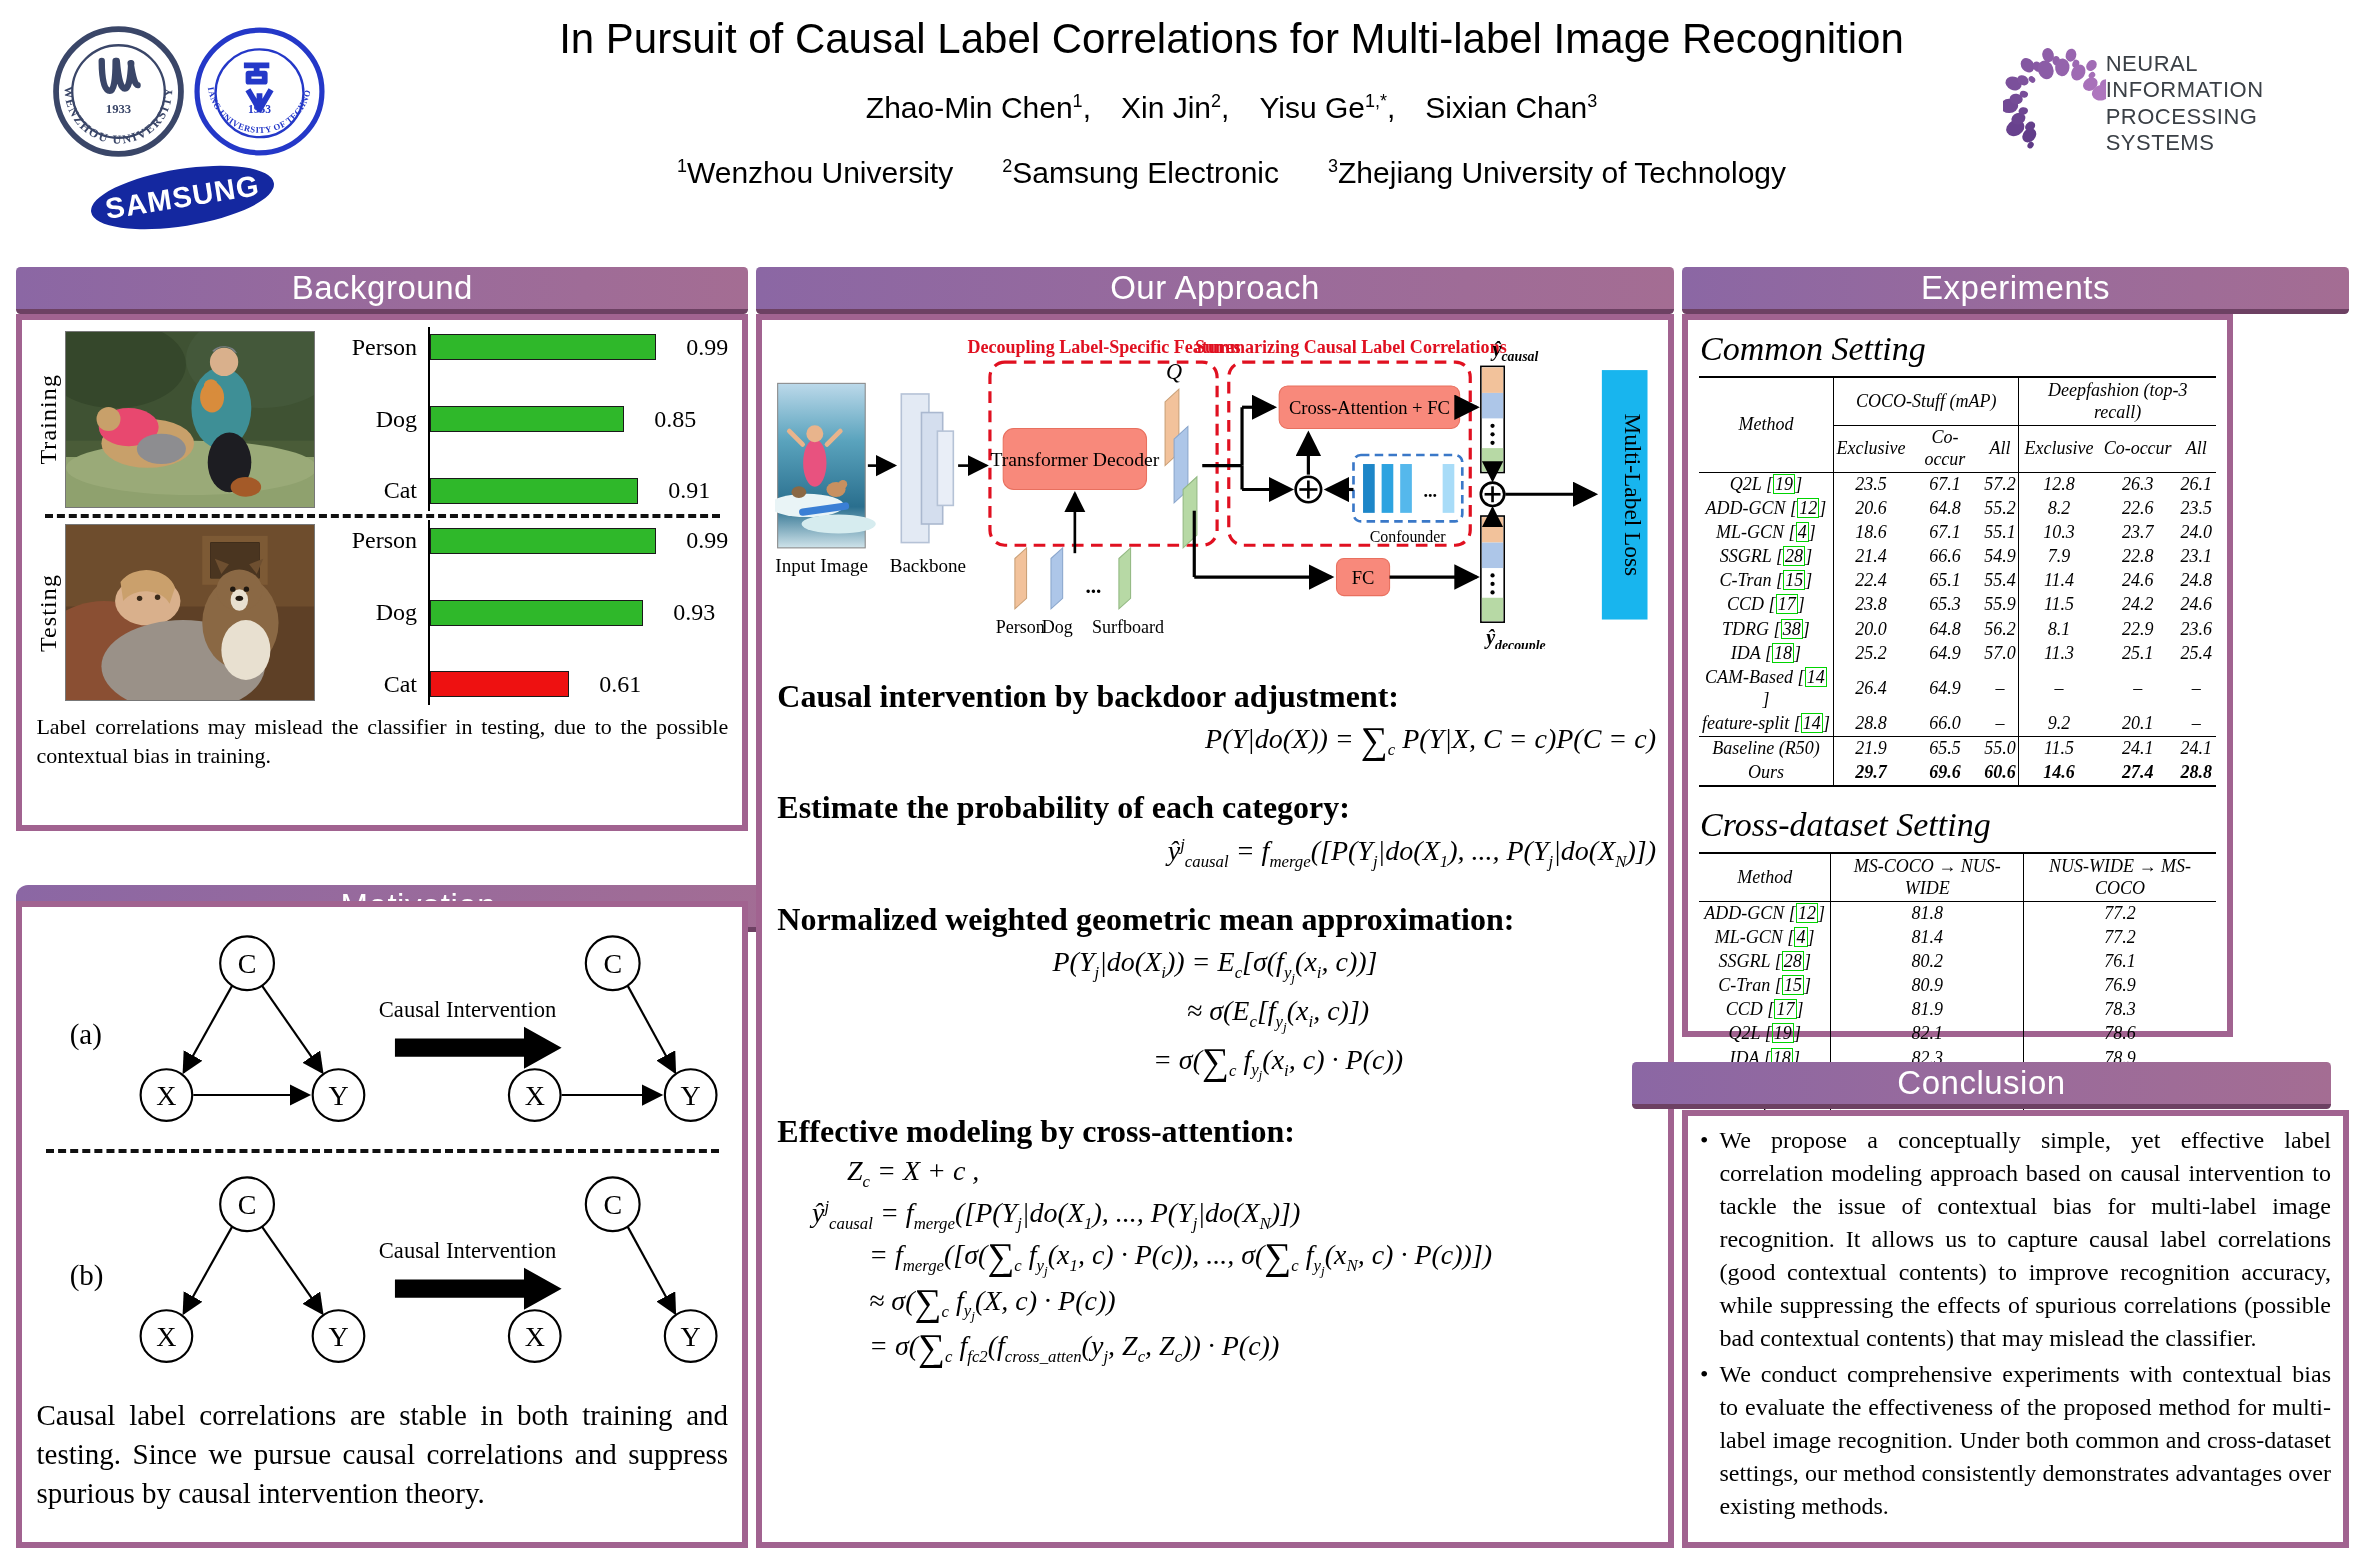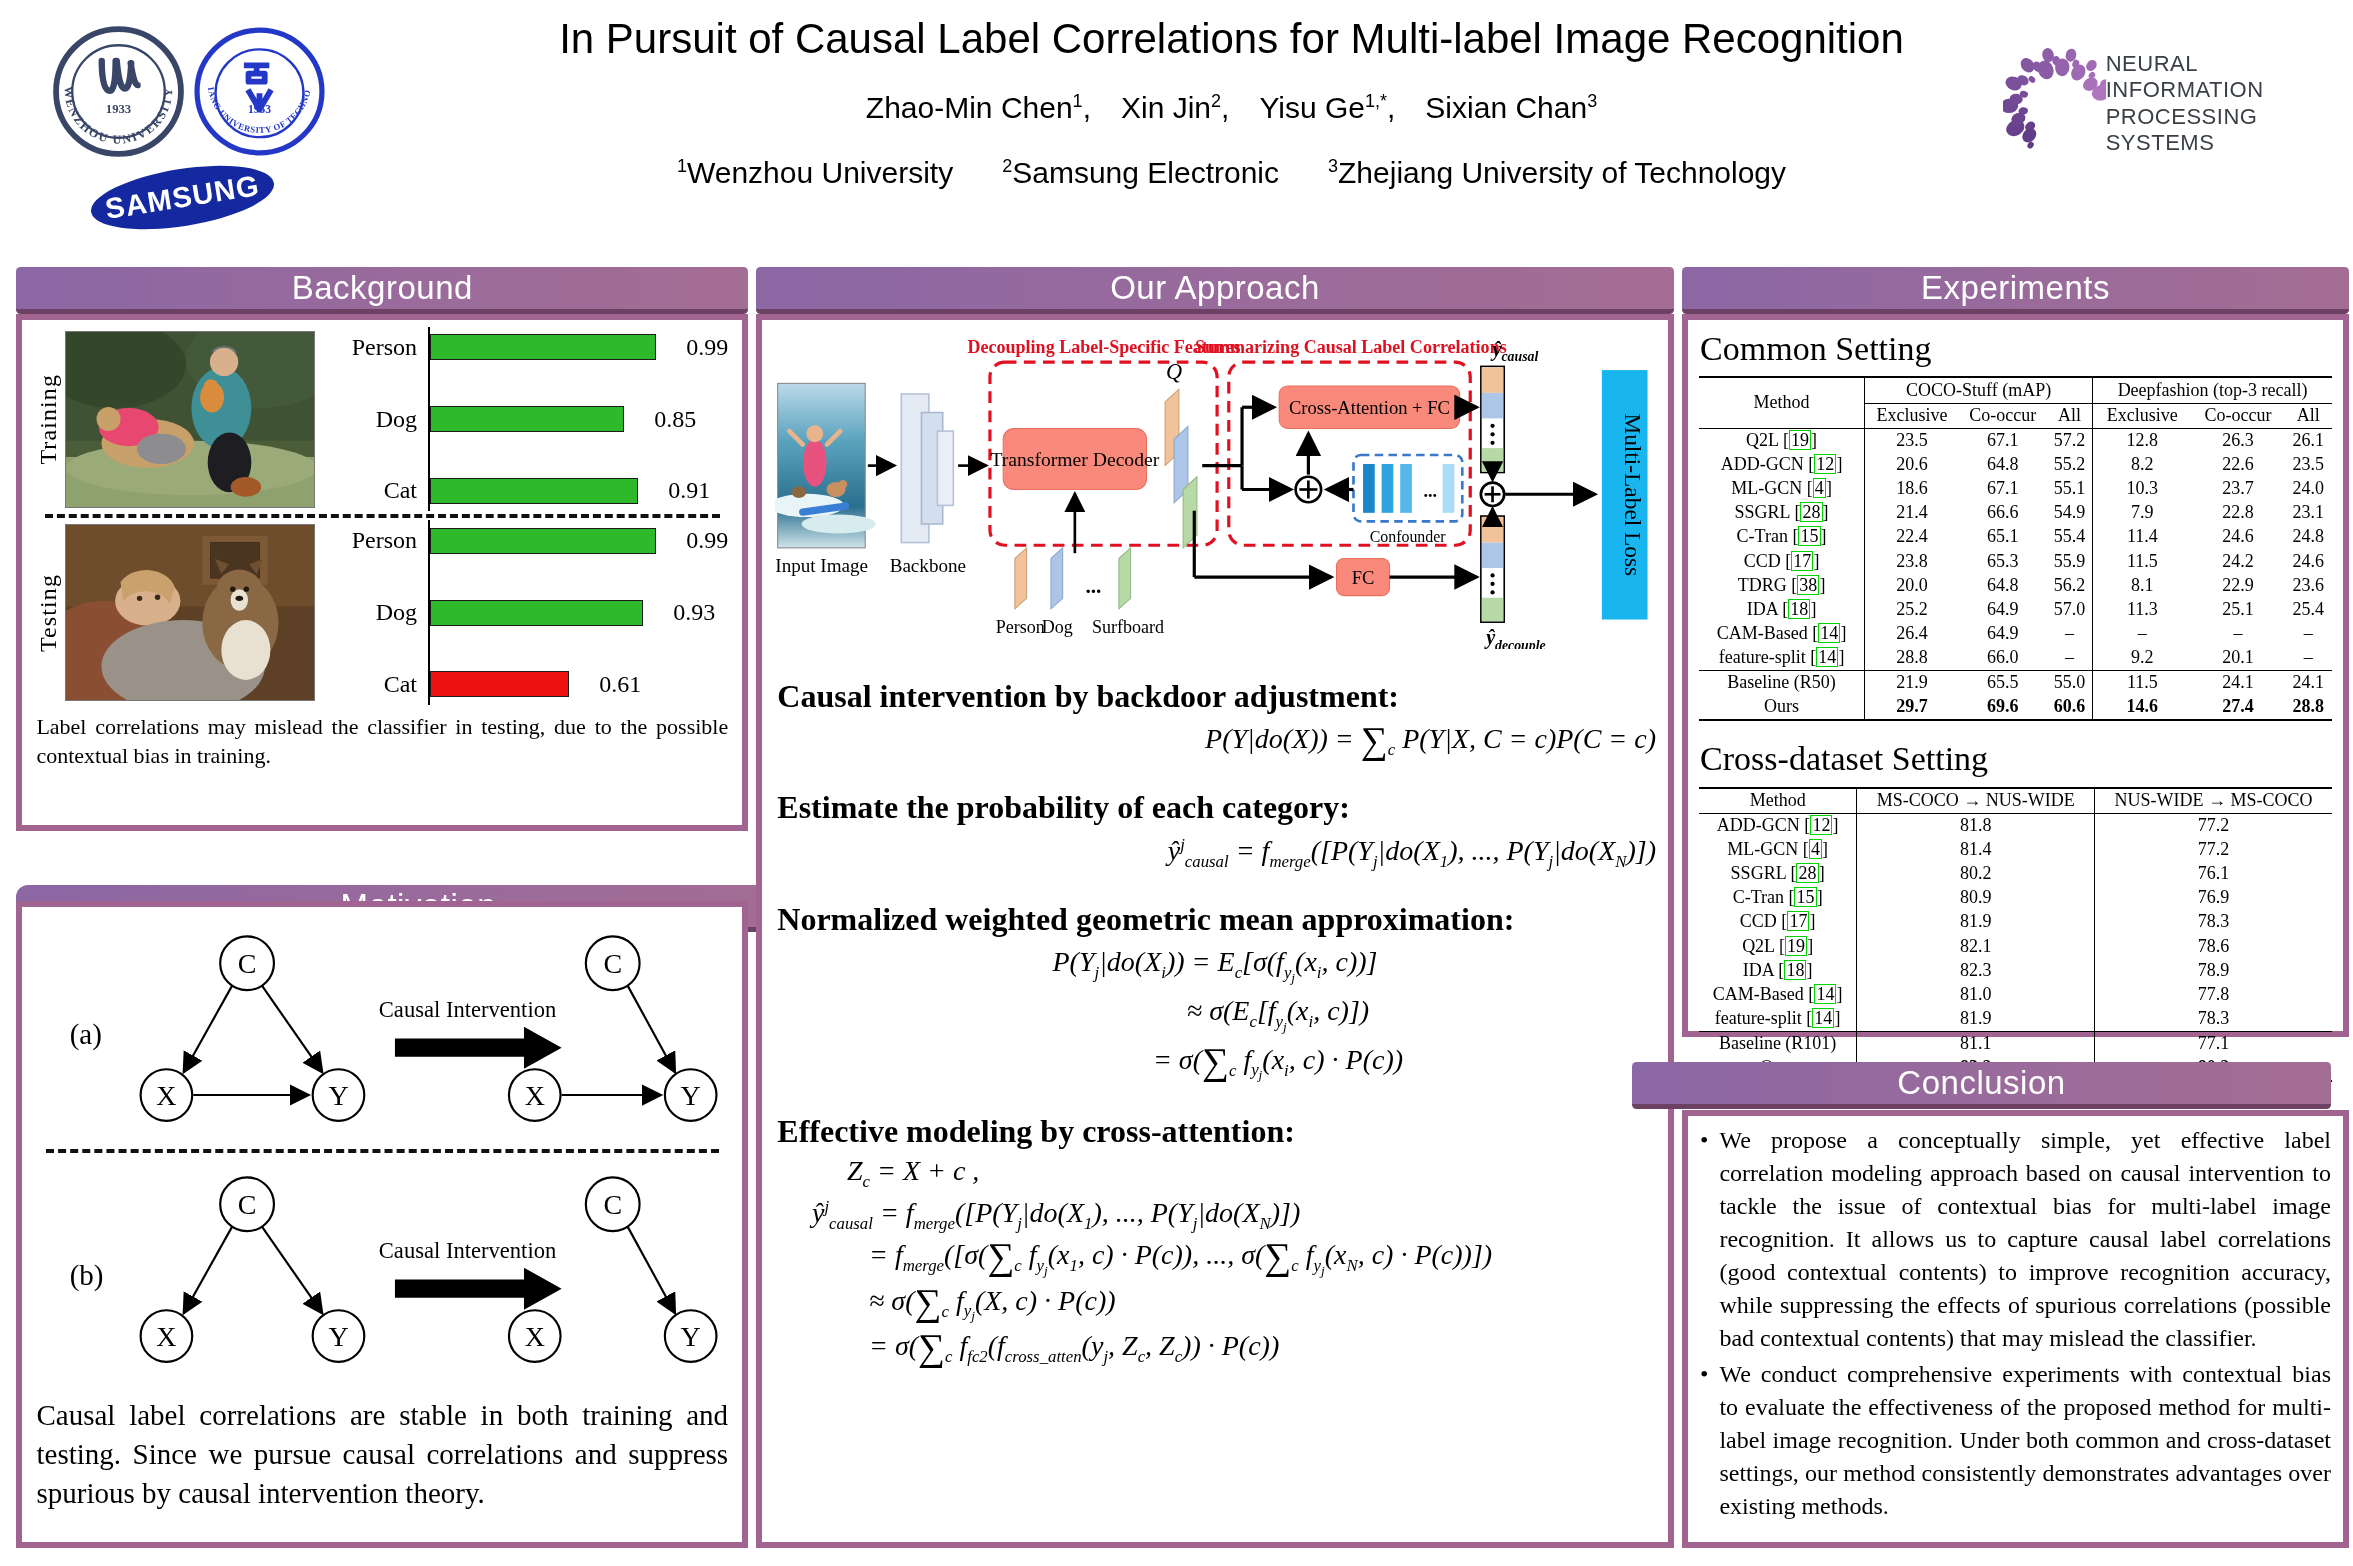--- a/index.html
+++ b/index.html
@@ -504,21 +504,21 @@
         <div class="eq-line">≈ σ(<span class="sigma">∑</span><sub>c</sub> f<sub>y<sub>j</sub></sub>(X, c) · P(c))</div>
         <div class="eq-line">= σ(<span class="sigma">∑</span><sub>c</sub> f<sub>fc2</sub>(f<sub>cross_atten</sub>(y<sub>j</sub>, Z<sub>c</sub>, Z<sub>c</sub>)) · P(c))</div>
       </div>
     </div>
 </div>
 
 <div class="sec-head" id="ex-head" style="left:1682px;top:267px;width:667px;">
   <span>Experiments</span>
 </div>
 
-<div class="panel" id="ex-panel" style="left:1682px;top:314px;width:667px;height:723px;">
+<div class="panel" id="ex-panel" style="left:1682px;top:314px;width:551px;height:723px;font-style:italic;">
   <div class="tbl-head">Common Setting</div>
   <table id="tbl-common">
       <thead>
         <tr>
           <th class="mcol" rowspan="2">Method</th>
           <th class="grp grp1" colspan="3">COCO-Stuff (mAP)</th>
           <th class="grp" colspan="3">Deepfashion (top-3 recall)</th>
         </tr>
         <tr>
           <th class="sub">Exclusive</th>

